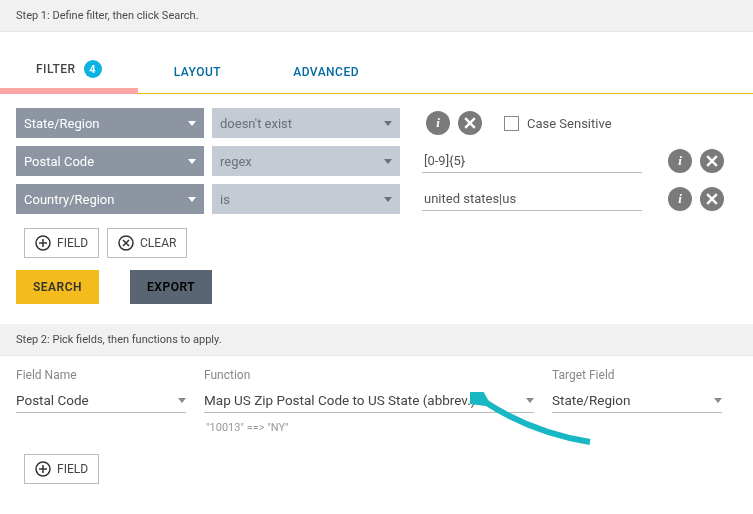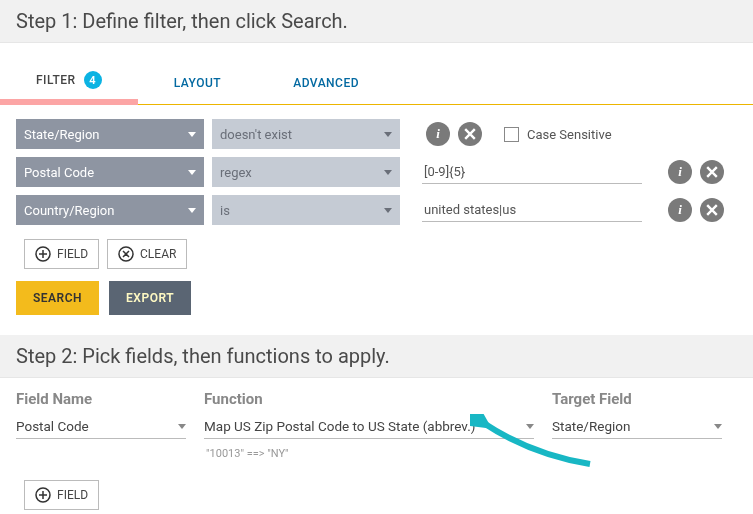--- a/index.html
+++ b/index.html
@@ -1,18 +1,18 @@
 <!DOCTYPE html>
 <html><head>
 <meta charset="utf-8">
 <style>
 * { box-sizing: border-box; margin: 0; padding: 0; font-family: -apple-system, "Segoe UI", Roboto, Arial, sans-serif; }
 body { background: #fff; color: #333; font-size: 13px; width: 753px; }
 
-.step-hdr { background: #f1f1f1; padding: 9px 16px; font-size: 20px; color: #4a4a4a; border-bottom: 1px solid #e6e6e6; }
+.step-hdr { background: #f1f1f1; padding: 9px 16px; font-size: 11px; color: #4a4a4a; border-bottom: 1px solid #e6e6e6; }
 
 .tabs { display: flex; gap: 0; border-bottom: 1px solid #ecb500; margin-top: 18px; }
 .tab { padding: 10px 36px; font-size: 12px; letter-spacing: .5px; color: #0369a1; cursor: pointer; font-weight: 500; display: flex; align-items: center; gap: 8px; }
 .tab.active { color: #444; border-bottom: 6px solid #fca5a5; margin-bottom: -1px; }
 .badge { background: #0bb3e3; color: #fff; border-radius: 50%; width: 18px; height: 18px; display: inline-flex; align-items: center; justify-content: center; font-size: 11px; font-weight: 600; }
 
 .filter-rows { padding: 14px 16px 4px; }
 .frow { display: flex; align-items: center; gap: 8px; margin-bottom: 8px; }
 .sel { background: #8e95a2; color: #fff; border: none; height: 30px; padding: 0 8px; width: 188px; position: relative; display: flex; align-items: center; justify-content: space-between; font-size: 13px; cursor:pointer; }
 .sel.light { background: #c5cbd4; color: #6a6f79; }
@@ -23,27 +23,27 @@
 .circ.x svg { width: 12px; height: 12px; }
 .gap-l { margin-left: 18px; }
 
 .chk { display: flex; align-items: center; gap: 8px; margin-left: 14px; color: #555; font-size: 13px; }
 .chk .box { width: 15px; height: 15px; border: 1.5px solid #888; background: #fff; }
 
 .btn-row { display: flex; gap: 8px; padding: 2px 24px; }
 .btn { border: 1px solid #bbb; background: #fff; padding: 6px 10px; font-size: 12px; display: flex; align-items: center; gap: 6px; cursor: pointer; color:#444; }
 .btn-row2 { display: flex; gap: 10px; padding: 10px 16px 16px; }
 .btn-prim { background: #f3bb1c; border: 1px solid #f3bb1c; color: #333; font-weight: 600; letter-spacing: .5px; padding: 9px 16px; font-size: 12px; cursor:pointer;}
-.btn-sec { background: #5a6573; border: 1px solid #5a6573; color: #fef9c3; font-weight: 600; letter-spacing: .5px; padding: 9px 16px; font-size: 12px; cursor:pointer;}
+.btn-sec { background: #5a6573; border: 1px solid #5a6573; color: #000000; font-weight: 600; letter-spacing: .5px; padding: 9px 16px; font-size: 12px; cursor:pointer;margin-left:21px;}
 
 .step2 { margin-top: 4px; }
 .cols { display: flex; gap: 18px; padding: 12px 16px 4px; position: relative; }
 .col { flex: 0 0 170px; }
 .col.wide { flex: 0 0 330px; }
-.lbl { font-size: 15px; color: #888; margin-bottom: 6px; font-weight: bold; }
+.lbl { font-size: 12px; color: #888; margin-bottom: 6px; }
 .dd { border-bottom: 1px solid #bbb; padding: 4px 0; font-size: 13.5px; color: #444; display: flex; align-items: center; justify-content: space-between; cursor:pointer; }
 .dd::after { content: ""; border-left: 4px solid transparent; border-right: 4px solid transparent; border-top: 5px solid #888; }
 .example { font-size: 11px; color: #999; padding: 4px 16px 12px 206px; }
 
 .arrow { position: absolute; left: 470px; top: 36px; pointer-events:none; }
 
 svg { display: block; }
 </style>
 </head>
 <body>

